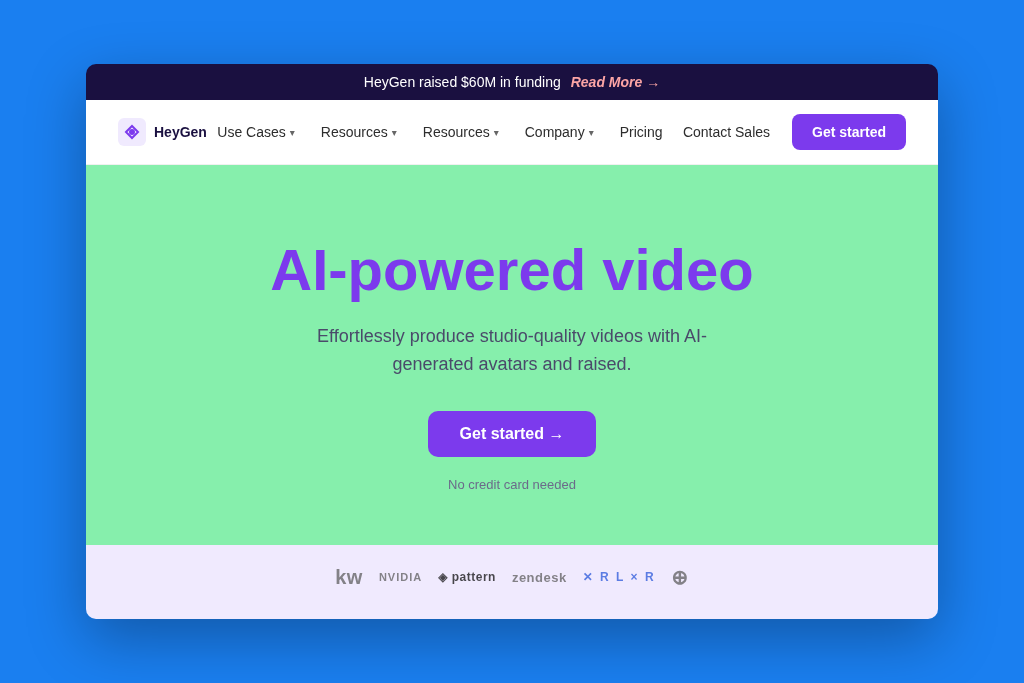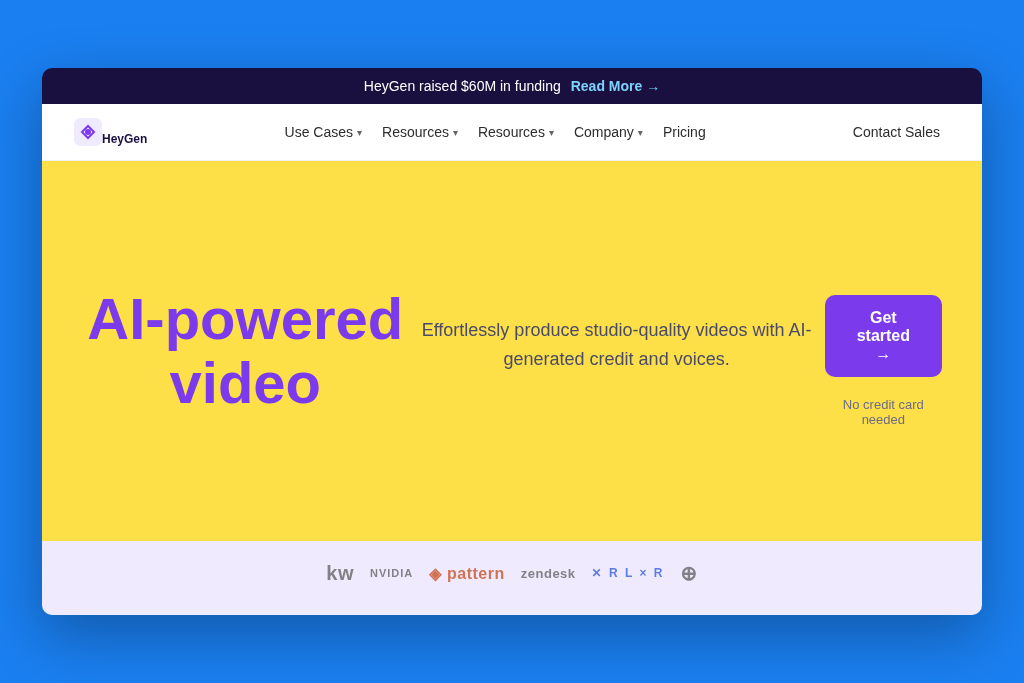--- a/index.html
+++ b/index.html
@@ -7,76 +7,78 @@
     body {
       background-color: #1a7ff0;
       display: flex;
       justify-content: center;
       align-items: center;
       min-height: 100vh;
       font-family: -apple-system, BlinkMacSystemFont, 'Segoe UI', sans-serif;
     }
 
     .browser-window {
-      width: 940px;
+      width: 852px;
       border-radius: 10px;
       overflow: hidden;
       box-shadow: 0 20px 60px rgba(0,0,0,0.3);
     }
 
     
     .announcement-bar {
       background-color: #1a1040;
       color: #fff;
       text-align: center;
       padding: 10px 20px;
       font-size: 14px;
       display: flex;
       align-items: center;
       justify-content: center;
       gap: 10px;
     }
 
     .announcement-bar .read-more {
-      color: #7dd3fc;
+      color: #fca5a5;
       font-weight: 600;
       cursor: pointer;
       display: flex;
       align-items: center;
       gap: 4px;
+      font-style: italic;
     }
 
     
     .navbar {
       background-color: #fff;
       padding: 14px 32px;
       display: flex;
       align-items: center;
       justify-content: space-between;
       border-bottom: 1px solid #f0f0f0;
     }
 
     .logo {
       display: flex;
-      align-items: flex-end;
-      gap: 0;
+      align-items: center;
+      gap: 8px;
       font-weight: 700;
-      font-size: 12px;
+      font-size: 14px;
       color: #1a1040;
       cursor: pointer;
     }
 
     .logo-icon {
       width: 28px;
       height: 28px;
     }
 
     .nav-links {
       display: flex;
       align-items: center;
+      gap: 6px;
     }
 
     .nav-item {
       display: flex;
       align-items: center;
       gap: 4px;
       padding: 6px 10px;
       font-size: 14px;
       color: #2d2d2d;
       cursor: pointer;
@@ -109,26 +111,26 @@
       border: none;
       border-radius: 8px;
       padding: 10px 20px;
       font-size: 14px;
       font-weight: 600;
       cursor: pointer;
     }
 
     
     .hero {
-      background-color: #fde047;
+      background-color: #86efac;
       padding: 70px 40px 50px;
       text-align: center;
       min-height: 380px;
       display: flex;
-      flex-direction: row;
+      flex-direction: column;
       align-items: center;
       justify-content: center;
     }
 
     .hero-title {
       font-size: 58px;
       font-weight: 800;
       line-height: 1.1;
       margin-bottom: 20px;
       color: #1a1040;
@@ -231,44 +233,45 @@
         <span>Company</span>
         <span class="chevron">▾</span>
       </div>
       <div class="nav-item">
         <span>Pricing</span>
       </div>
     </div>
 
     <div class="nav-right">
       <span class="contact-sales">Contact Sales</span>
+      <button class="get-started-btn">Get started</button>
     </div>
   </nav>
 
   <section class="hero">
     <h1 class="hero-title">
       <span class="highlight">AI-powered video</span>
       <br>
     </h1>
-    <p class="hero-subtitle">Effortlessly produce studio-quality videos with AI-generated credit and voices.</p>
+    <p class="hero-subtitle">Effortlessly produce studio-quality videos with AI-generated avatars and raised.</p>
     <div class="hero-cta">
       <button class="hero-btn">Get started →</button>
       <span class="no-credit">No credit card needed</span>
     </div>
   </section>
 
   <div class="logos-section">
     <div class="logo-item">
       <span style="font-size:20px; font-weight:900; color:#555;">kw</span>
     </div>
     <div class="logo-item">
       <span style="font-size:11px; font-weight:800; letter-spacing:1px; color:#555;">NVIDIA</span>
     </div>
     <div class="logo-item">
-      <span style="font-size:16px; color:#c2410c;">◈ pattern</span>
+      <span style="font-size:12px; color:#000000;">◈ pattern</span>
     </div>
     <div class="logo-item">
       <span style="font-size:13px; color:#555;">zendesk</span>
     </div>
     <div class="logo-item">
       <span style="font-size:12px; color:#1d4ed8; letter-spacing:2px;">✕ R L × R</span>
     </div>
     <div class="logo-item">
       <span style="font-size:20px; color:#555;">⊕</span>
     </div>

